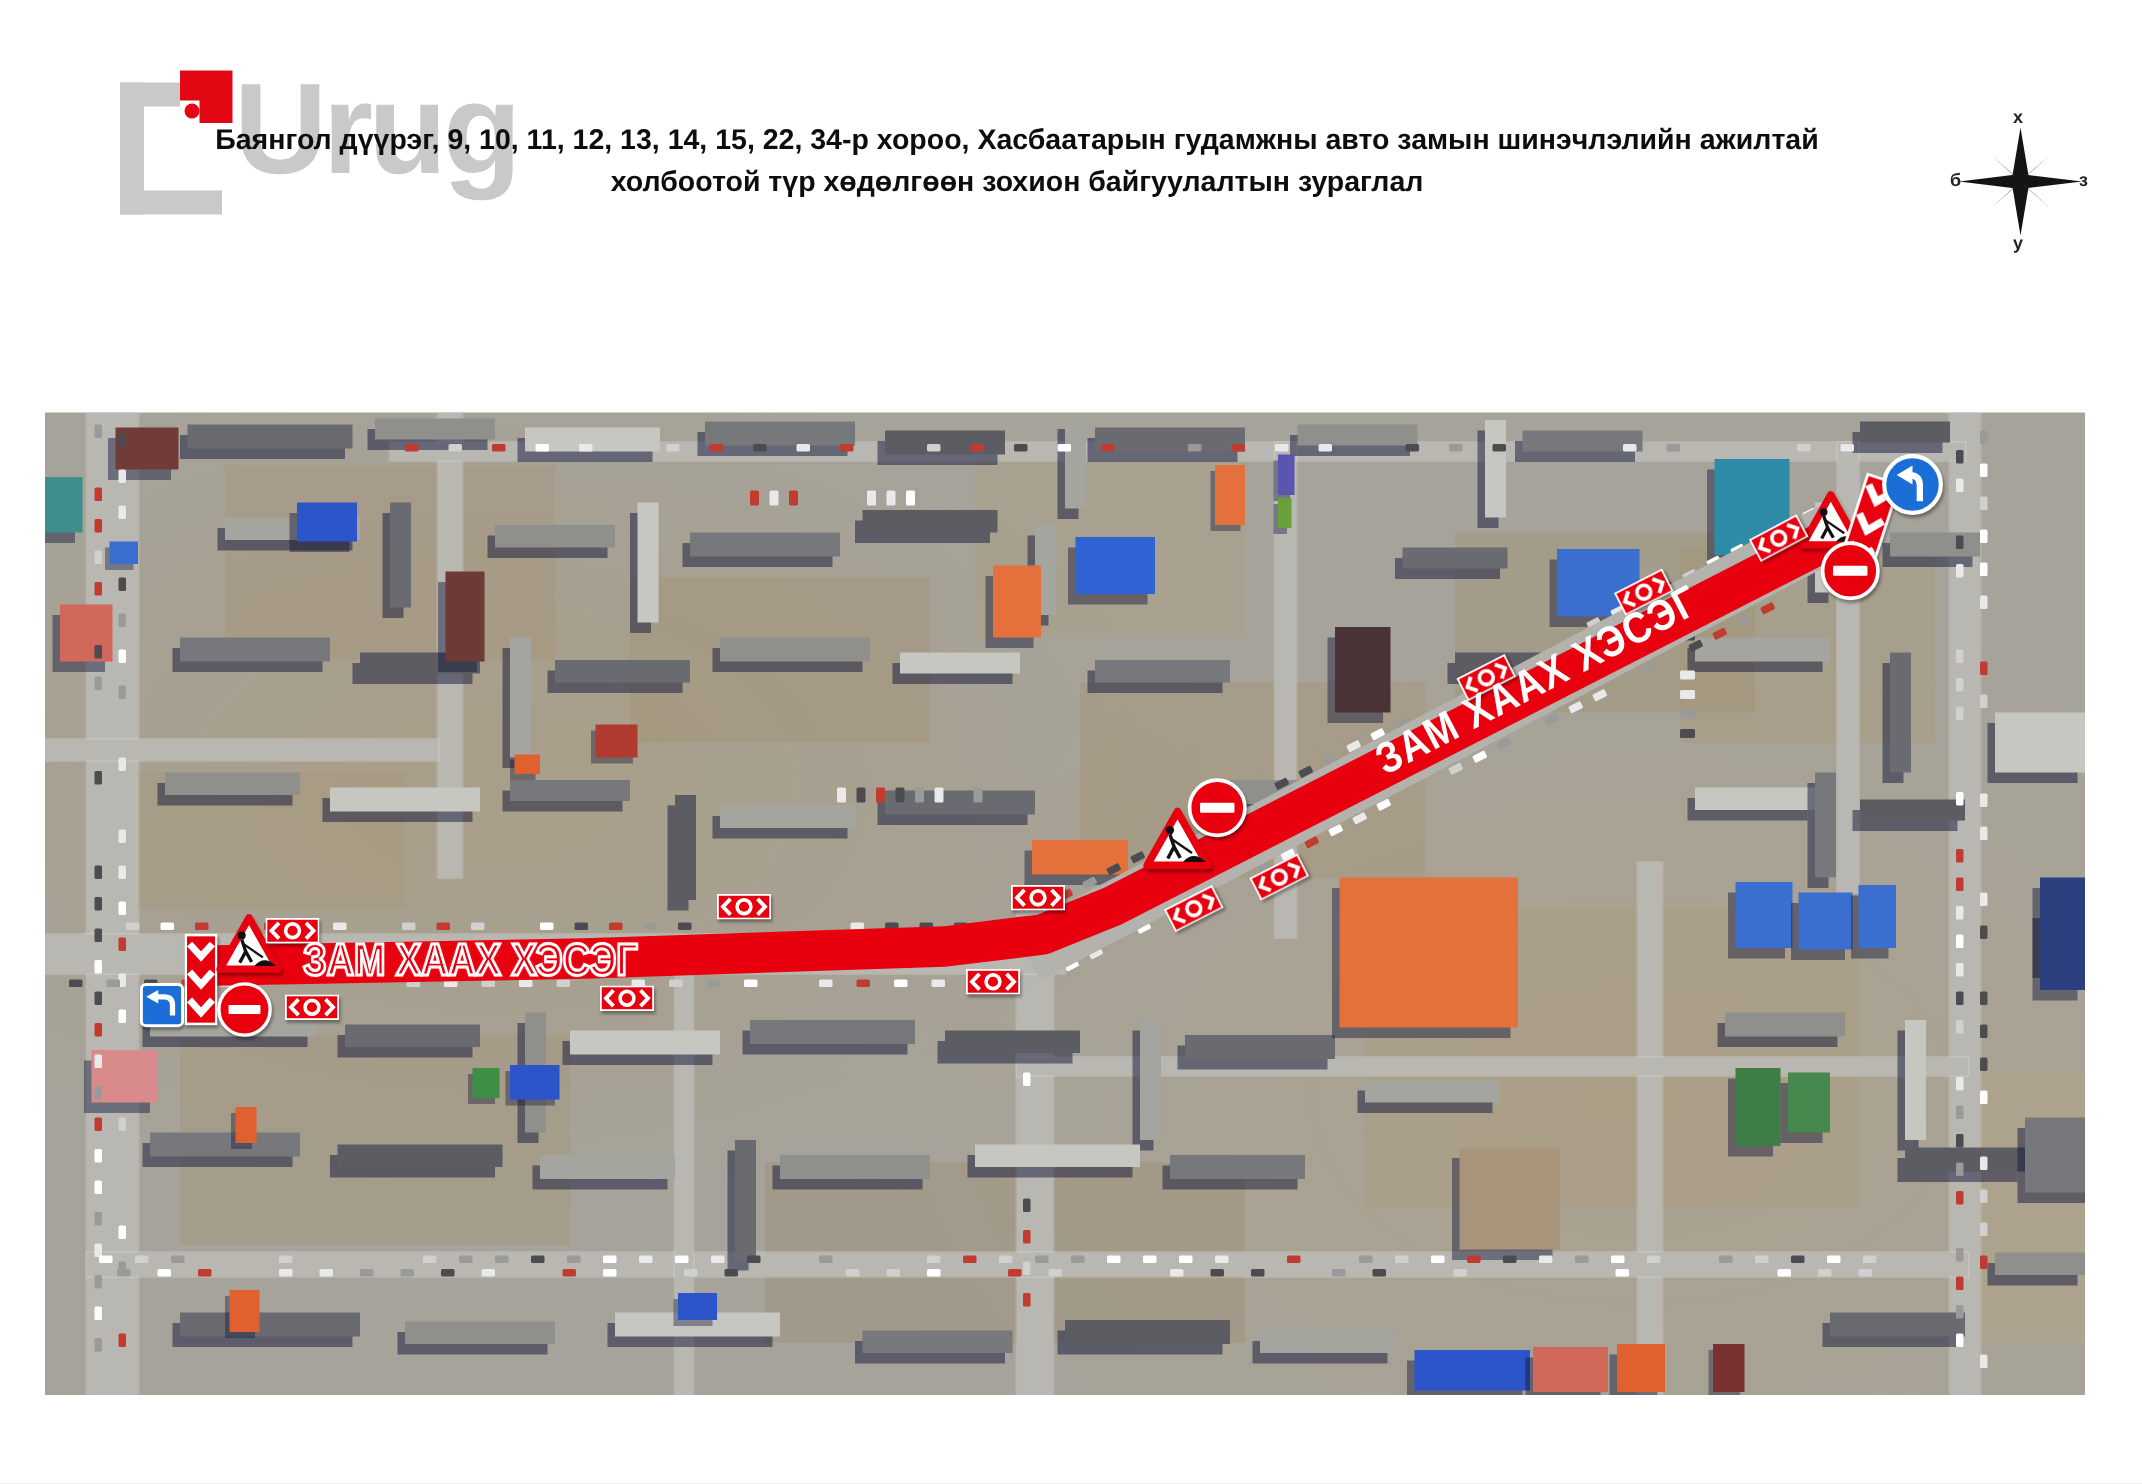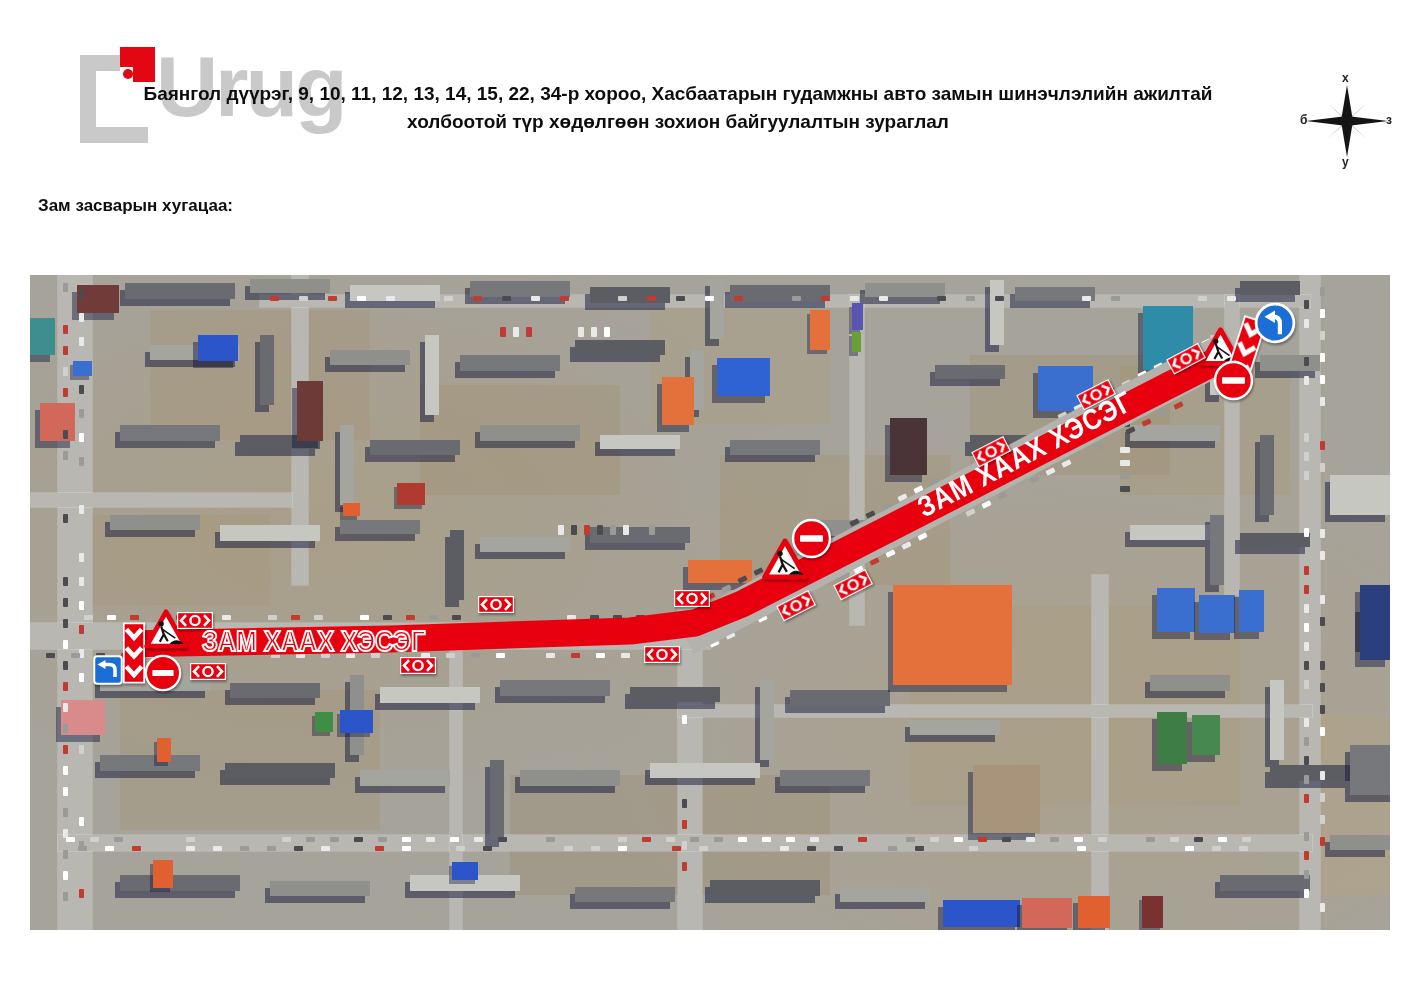--- a/index.html
+++ b/index.html
@@ -51,21 +51,20 @@
     <div class="wm-dot"></div>
     <div class="wm-text">Urug</div>
   </div>
 
   <div class="title">
     <div>Баянгол дүүрэг, 9, 10, 11, 12, 13, 14, 15, 22, 34-р хороо, Хасбаатарын гудамжны авто замын шинэчлэлийн ажилтай</div>
     <div>холбоотой түр хөдөлгөөн зохион байгуулалтын зураглал</div>
   </div>
 
   <div class="schedule">
-    <div>Зам засварын хугацаа:</div>
   </div>
 
   <div class="compass">
     <svg width="90" height="90" viewBox="0 0 90 90">
       <polygon points="45,10 51,46 39,46" fill="#141414"></polygon>
       <polygon points="45,82 51,46 39,46" fill="#141414"></polygon>
       <polygon points="4,46 45,41 45,51" fill="#141414"></polygon>
       <polygon points="86,46 45,41 45,51" fill="#141414"></polygon>
       <polygon points="45,46 65,28 49,42" fill="#3a3a3a"></polygon>
       <polygon points="45,46 25,28 41,42" fill="#3a3a3a"></polygon>

